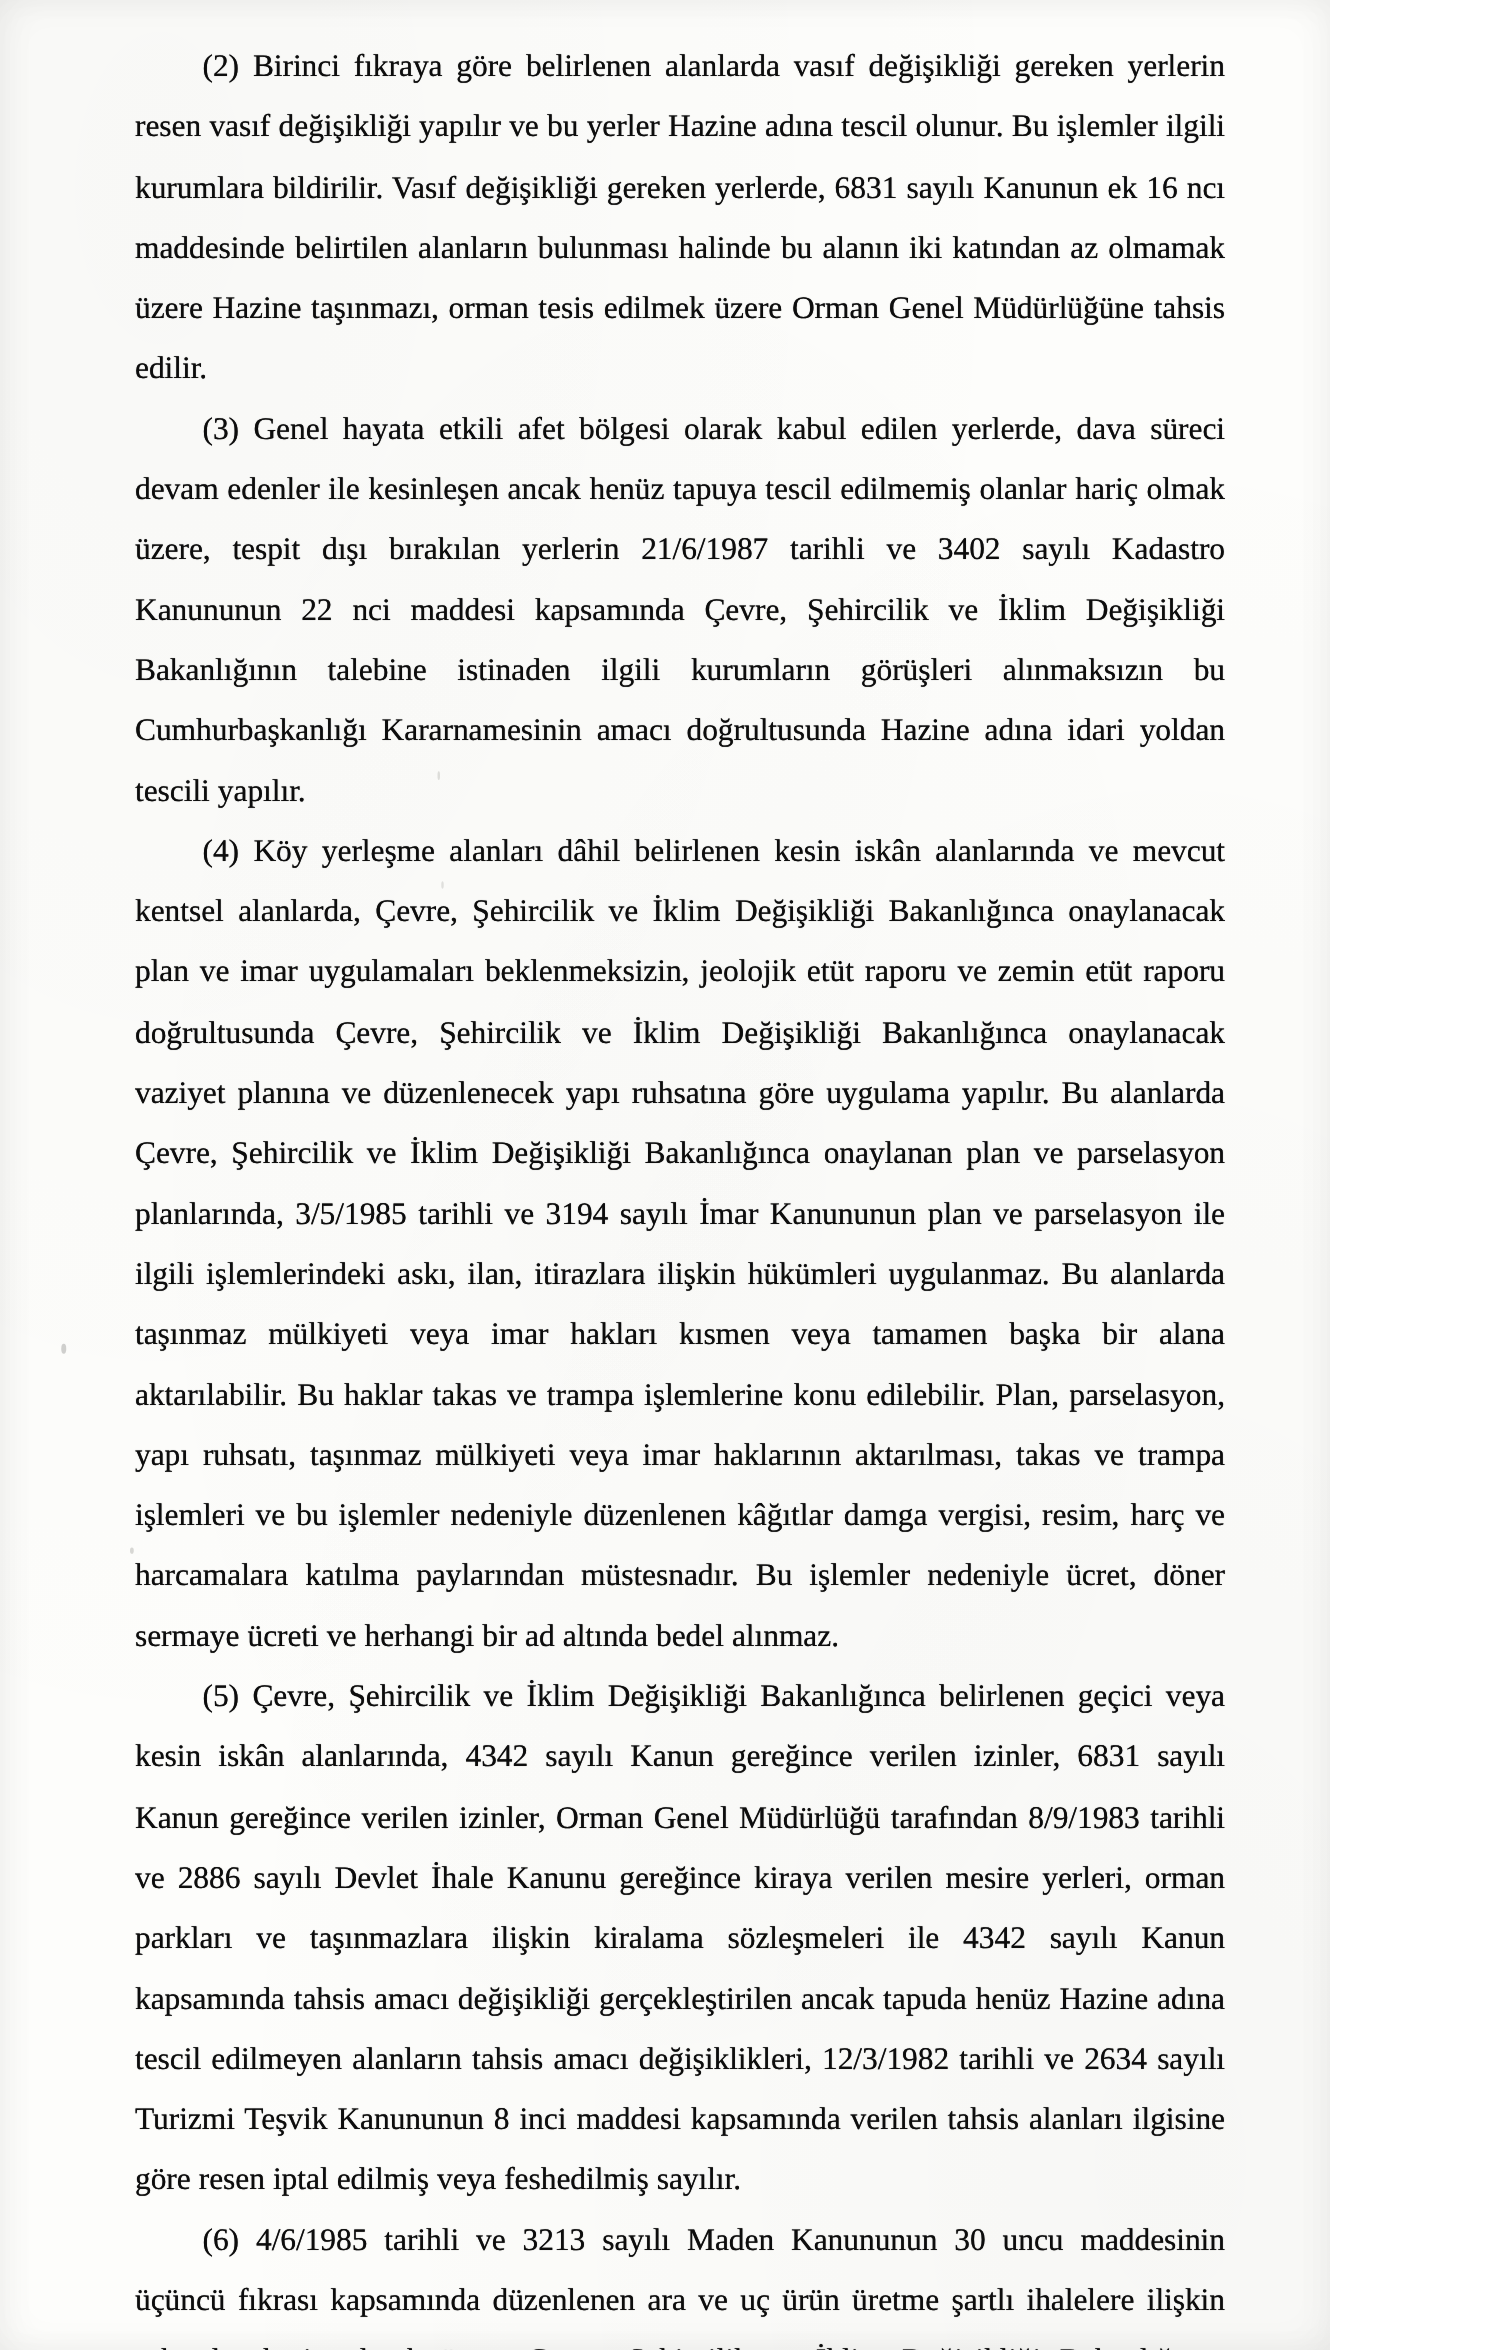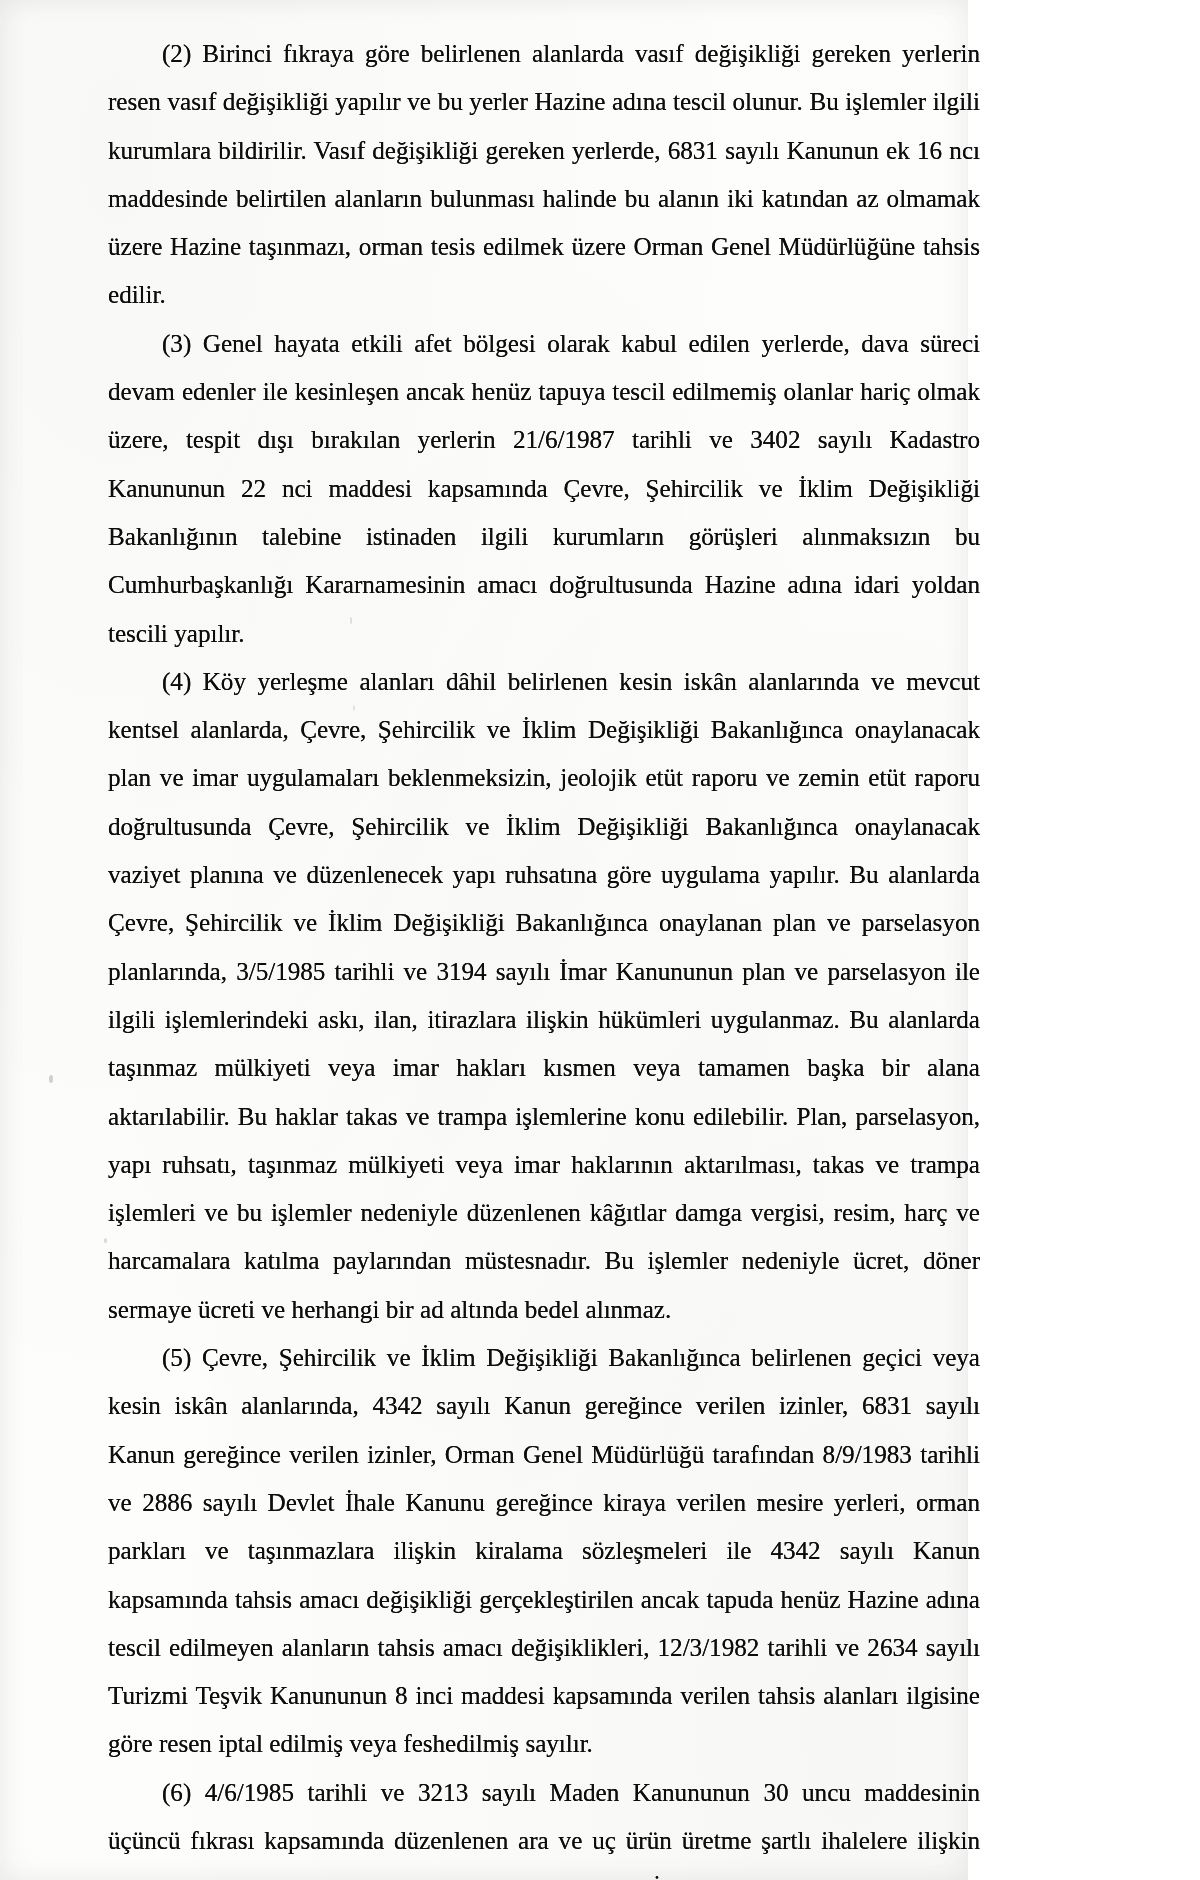--- a/index.html
+++ b/index.html
@@ -12,21 +12,21 @@
     height: 1880px;
     background: #ffffff;
     font-family: "Liberation Serif", "DejaVu Serif", serif;
     color: #111111;
     overflow: hidden;
   }
 
   
   #page-sheet {
     position: relative;
-    width: 968px;
+    width: 1064px;
     height: 1880px;
     background: #fdfdfb;
     box-sizing: border-box;
     
     background-image:
       radial-gradient(ellipse at 12% 8%, rgba(0,0,0,0.018) 0%, rgba(0,0,0,0) 55%),
       radial-gradient(ellipse at 88% 92%, rgba(0,0,0,0.022) 0%, rgba(0,0,0,0) 60%),
       radial-gradient(ellipse at 50% 50%, rgba(0,0,0,0.008) 0%, rgba(0,0,0,0) 70%);
   }
 

